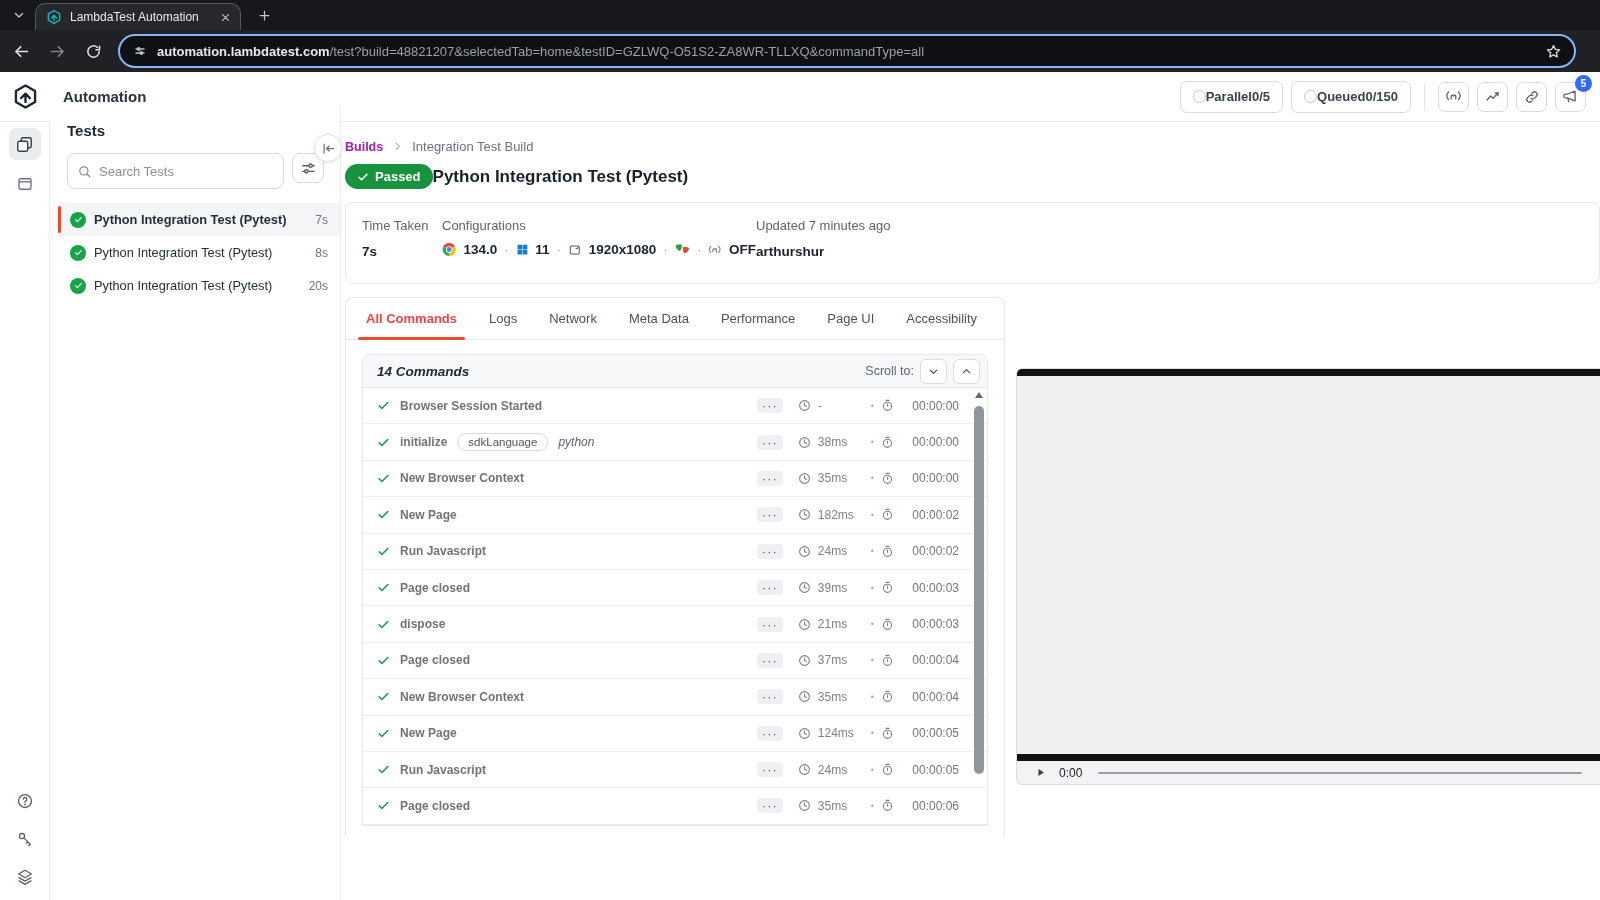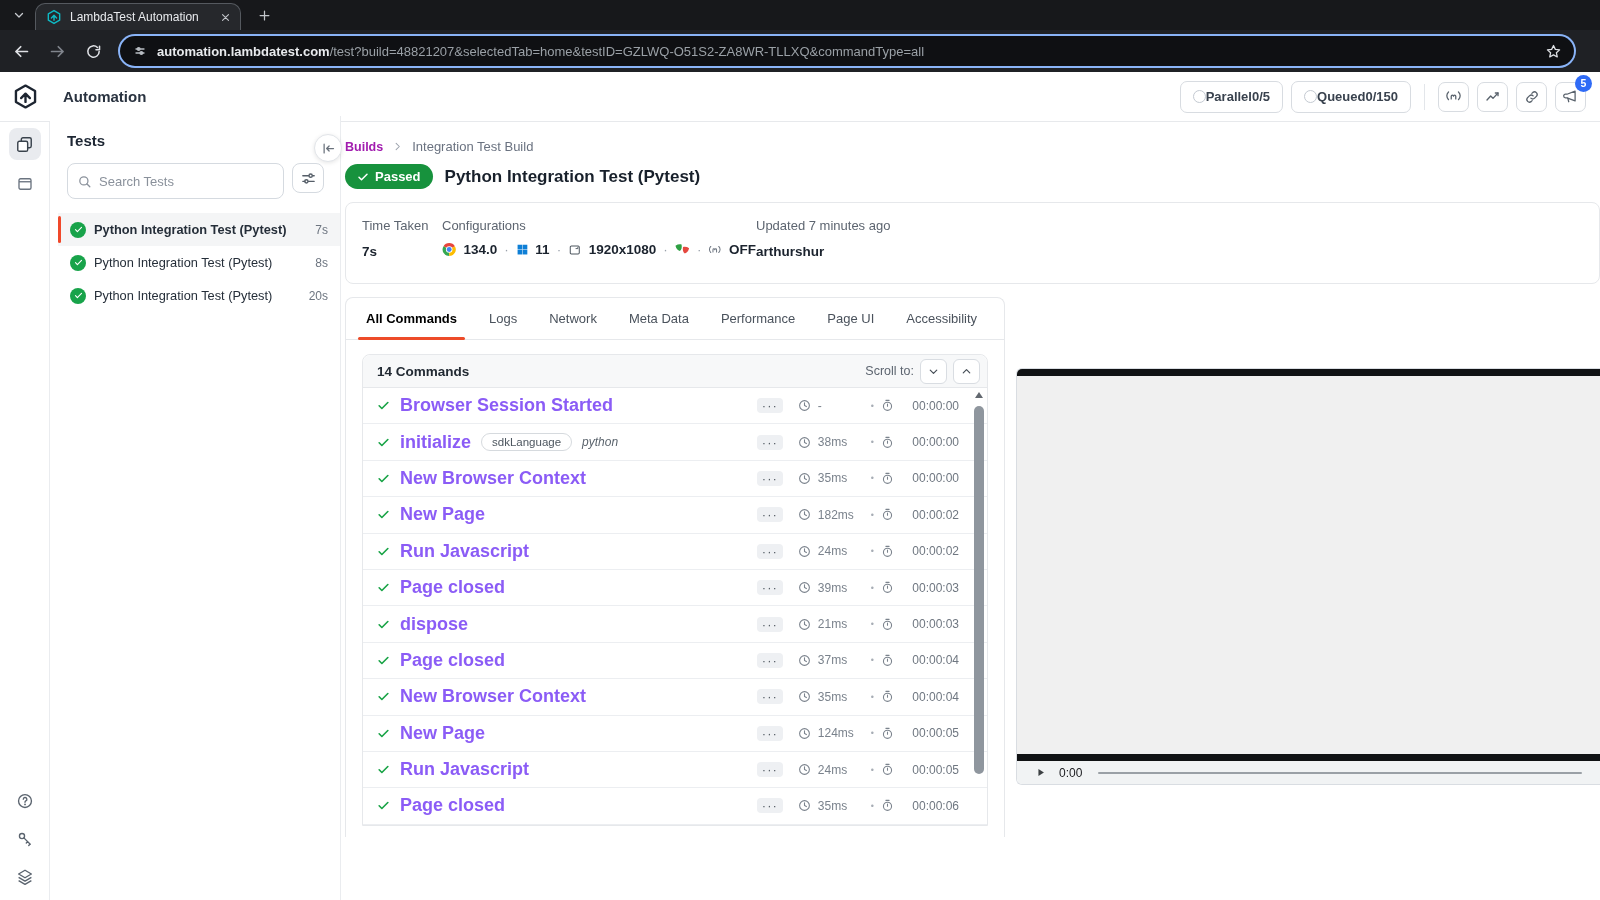--- a/index.html
+++ b/index.html
@@ -46,21 +46,21 @@
 
   
   .rail { position:absolute; top:122px; left:0; bottom:0; width:50px; background:#fff;
     border-right:1px solid #eaecef; display:flex; flex-direction:column; align-items:center; }
   .rail-item { width:32px; height:32px; display:grid; place-items:center; border-radius:8px;
     color:#6b7480; margin-top:8px; }
   .rail-item.active { background:#e9ebef; color:#39424c; margin-top:6px; }
   .rail-bottom { margin-top:auto; margin-bottom:14px; display:grid; gap:20px; justify-items:center; color:#5a636e; }
 
   
-  .sidebar { position:absolute; top:116px; left:50px; width:291px; bottom:0; background:#fff;
+  .sidebar { position:absolute; top:106px; left:50px; width:291px; bottom:0; background:#fff;
     border-right:1px solid #eaecef; }
   .sidebar-title { font-size:15px; font-weight:700; color:#1d2633; margin:16px 0 0 17px; }
   .search-row { display:flex; gap:8px; margin:14px 16px 0 17px; }
   .search-box { flex:1; height:36px; border:1px solid #d5dae0; border-radius:8px; display:flex;
     align-items:center; padding:0 9px; gap:7px; color:#8a919b; }
   .search-box input { border:none; outline:none; width:100%; font-size:13px; color:#333;
     font-family:"Liberation Sans","DejaVu Sans",sans-serif; }
   .search-box input::placeholder { color:#8a919b; }
   .filter-btn { width:32px; height:30px; border:1px solid #d5dae0; border-radius:8px; background:#fff;
     color:#555e68; display:grid; place-items:center; }
@@ -79,21 +79,21 @@
   .collapse-btn { position:absolute; top:134px; left:314px; width:28px; height:28px; border-radius:50%;
     background:#fff; border:1px solid #e2e5e9; box-shadow:0 1px 4px rgba(0,0,0,.10); z-index:6;
     display:grid; place-items:center; color:#6a727c; }
 
   
   .main { position:absolute; top:122px; left:341px; right:0; bottom:0; background:#fff; padding:17px 0 0 4px; }
   .breadcrumb { display:flex; align-items:center; gap:9px; font-size:12.5px; }
   .crumb-root { font-weight:700; color:#a21caf; }
   .crumb-sep { color:#9aa1ab; font-size:12px; }
   .crumb-cur { color:#6a7280; font-size:13px; }
-  .title-row { display:flex; align-items:center; gap:12px; margin-top:10px; }
+  .title-row { display:flex; align-items:center; margin-top:10px; }
   .status-badge { display:flex; align-items:center; gap:6px; background:#17923d; color:#fff;
     border-radius:14px; padding:5px 12px; font-size:13px; font-weight:700; }
   .page-title { font-size:17px; font-weight:700; color:#18202b; }
   .remark-banner { margin-top:15px; margin-right:0; background:#e4f3fb; border:1px solid #cde9f6;
     border-radius:8px; padding:19px 16px; font-size:12.5px; color:#323b46; }
   .remark-label { font-weight:700; color:#1d2733; }
   .info-card { margin-top:13px; margin-right:0; border:1px solid #e6e8eb; border-radius:8px;
     padding:15px 16px; height:82px; display:flex; }
   .info-label { font-size:13px; color:#5d6570; }
   .info-value { margin-top:11px; font-size:13.5px; font-weight:700; color:#1b232e; }
@@ -101,36 +101,36 @@
   .col-config { width:314px; }
   .config-row { margin-top:8px; display:flex; align-items:center; gap:7px; font-size:13.5px;
     font-weight:700; color:#1b232e; }
   .cfg-dot { color:#9aa1ab; font-weight:400; }
 
   
   .commands-panel { margin-top:13px; width:660px; height:540px; border:1px solid #e6e8eb;
     border-radius:8px 8px 0 0; border-bottom:none; }
   .tabs-row { height:42px; border-bottom:1px solid #e6e8eb; display:flex; padding:0 4px; }
   .tab-item { padding:0 16px; line-height:41px; font-size:13px; color:#4a525c; position:relative; }
-  .tab-item.active { font-weight:700; color:#000000; }
+  .tab-item.active { font-weight:700; color:#ef4444; }
   .tab-item.active::after { content:""; position:absolute; left:8px; right:8px; bottom:-1px; height:3px;
     background:#ed4b29; border-radius:2px; }
   .cmd-container { margin:14px 16px 0 16px; border:1px solid #e6e8eb; border-radius:8px 8px 0 0; }
   .cmd-header { height:33px; background:#f7f8f9; border-bottom:1px solid #e6e8eb; border-radius:8px 8px 0 0;
     display:flex; align-items:center; padding:0 7px 0 14px; }
-  .cmd-count { font-size:13.5px; font-weight:700; color:#222a33; }
+  .cmd-count { font-size:13.5px; font-weight:700; color:#222a33;font-style:italic; }
   .scrollto { margin-left:auto; display:flex; align-items:center; gap:6px; }
   .scrollto-label { font-size:12.5px; color:#5d6570; }
   .scroll-btn { width:27px; height:25px; background:#fff; border:1px solid #d9dde2; border-radius:6px;
     color:#454d56; display:grid; place-items:center; }
   .cmd-list { position:relative; }
   .cmd-row { height:36.4px; display:flex; align-items:center; gap:10px; padding:0 28px 0 14px;
     border-bottom:1px solid #eceef1; background:#fff; }
   .cmd-check { color:#17a345; flex:none; }
-  .cmd-name { font-size:18px; font-weight:700; color:#8b5cf6; white-space:nowrap; }
+  .cmd-name { font-size:12px; font-weight:700; color:#737373; white-space:nowrap; }
   .cmd-chip { border:1px solid #d6dade; border-radius:11px; padding:2px 10px; font-size:11.5px; color:#4d565f; }
   .cmd-chip-val { font-size:12px; font-style:italic; color:#5b646d; }
   .row-right { margin-left:auto; display:flex; align-items:center; gap:7px; color:#7a828c; font-size:12px; }
   .dots-pill { background:#eef0f3; border-radius:4px; padding:0 5px; font-size:13px; line-height:15px;
     color:#565e66; letter-spacing:1px; margin-right:8px; }
   .dur { width:46px; }
   .bullet { color:#a7adb5; font-size:9px; }
   .ts { width:58px; text-align:right; color:#6f7781; }
   .cmd-scrollbar { position:absolute; top:4px; right:3px; width:10px; height:428px; }
   .sb-arrow { width:0; height:0; margin:0 auto; border-left:4px solid transparent;

